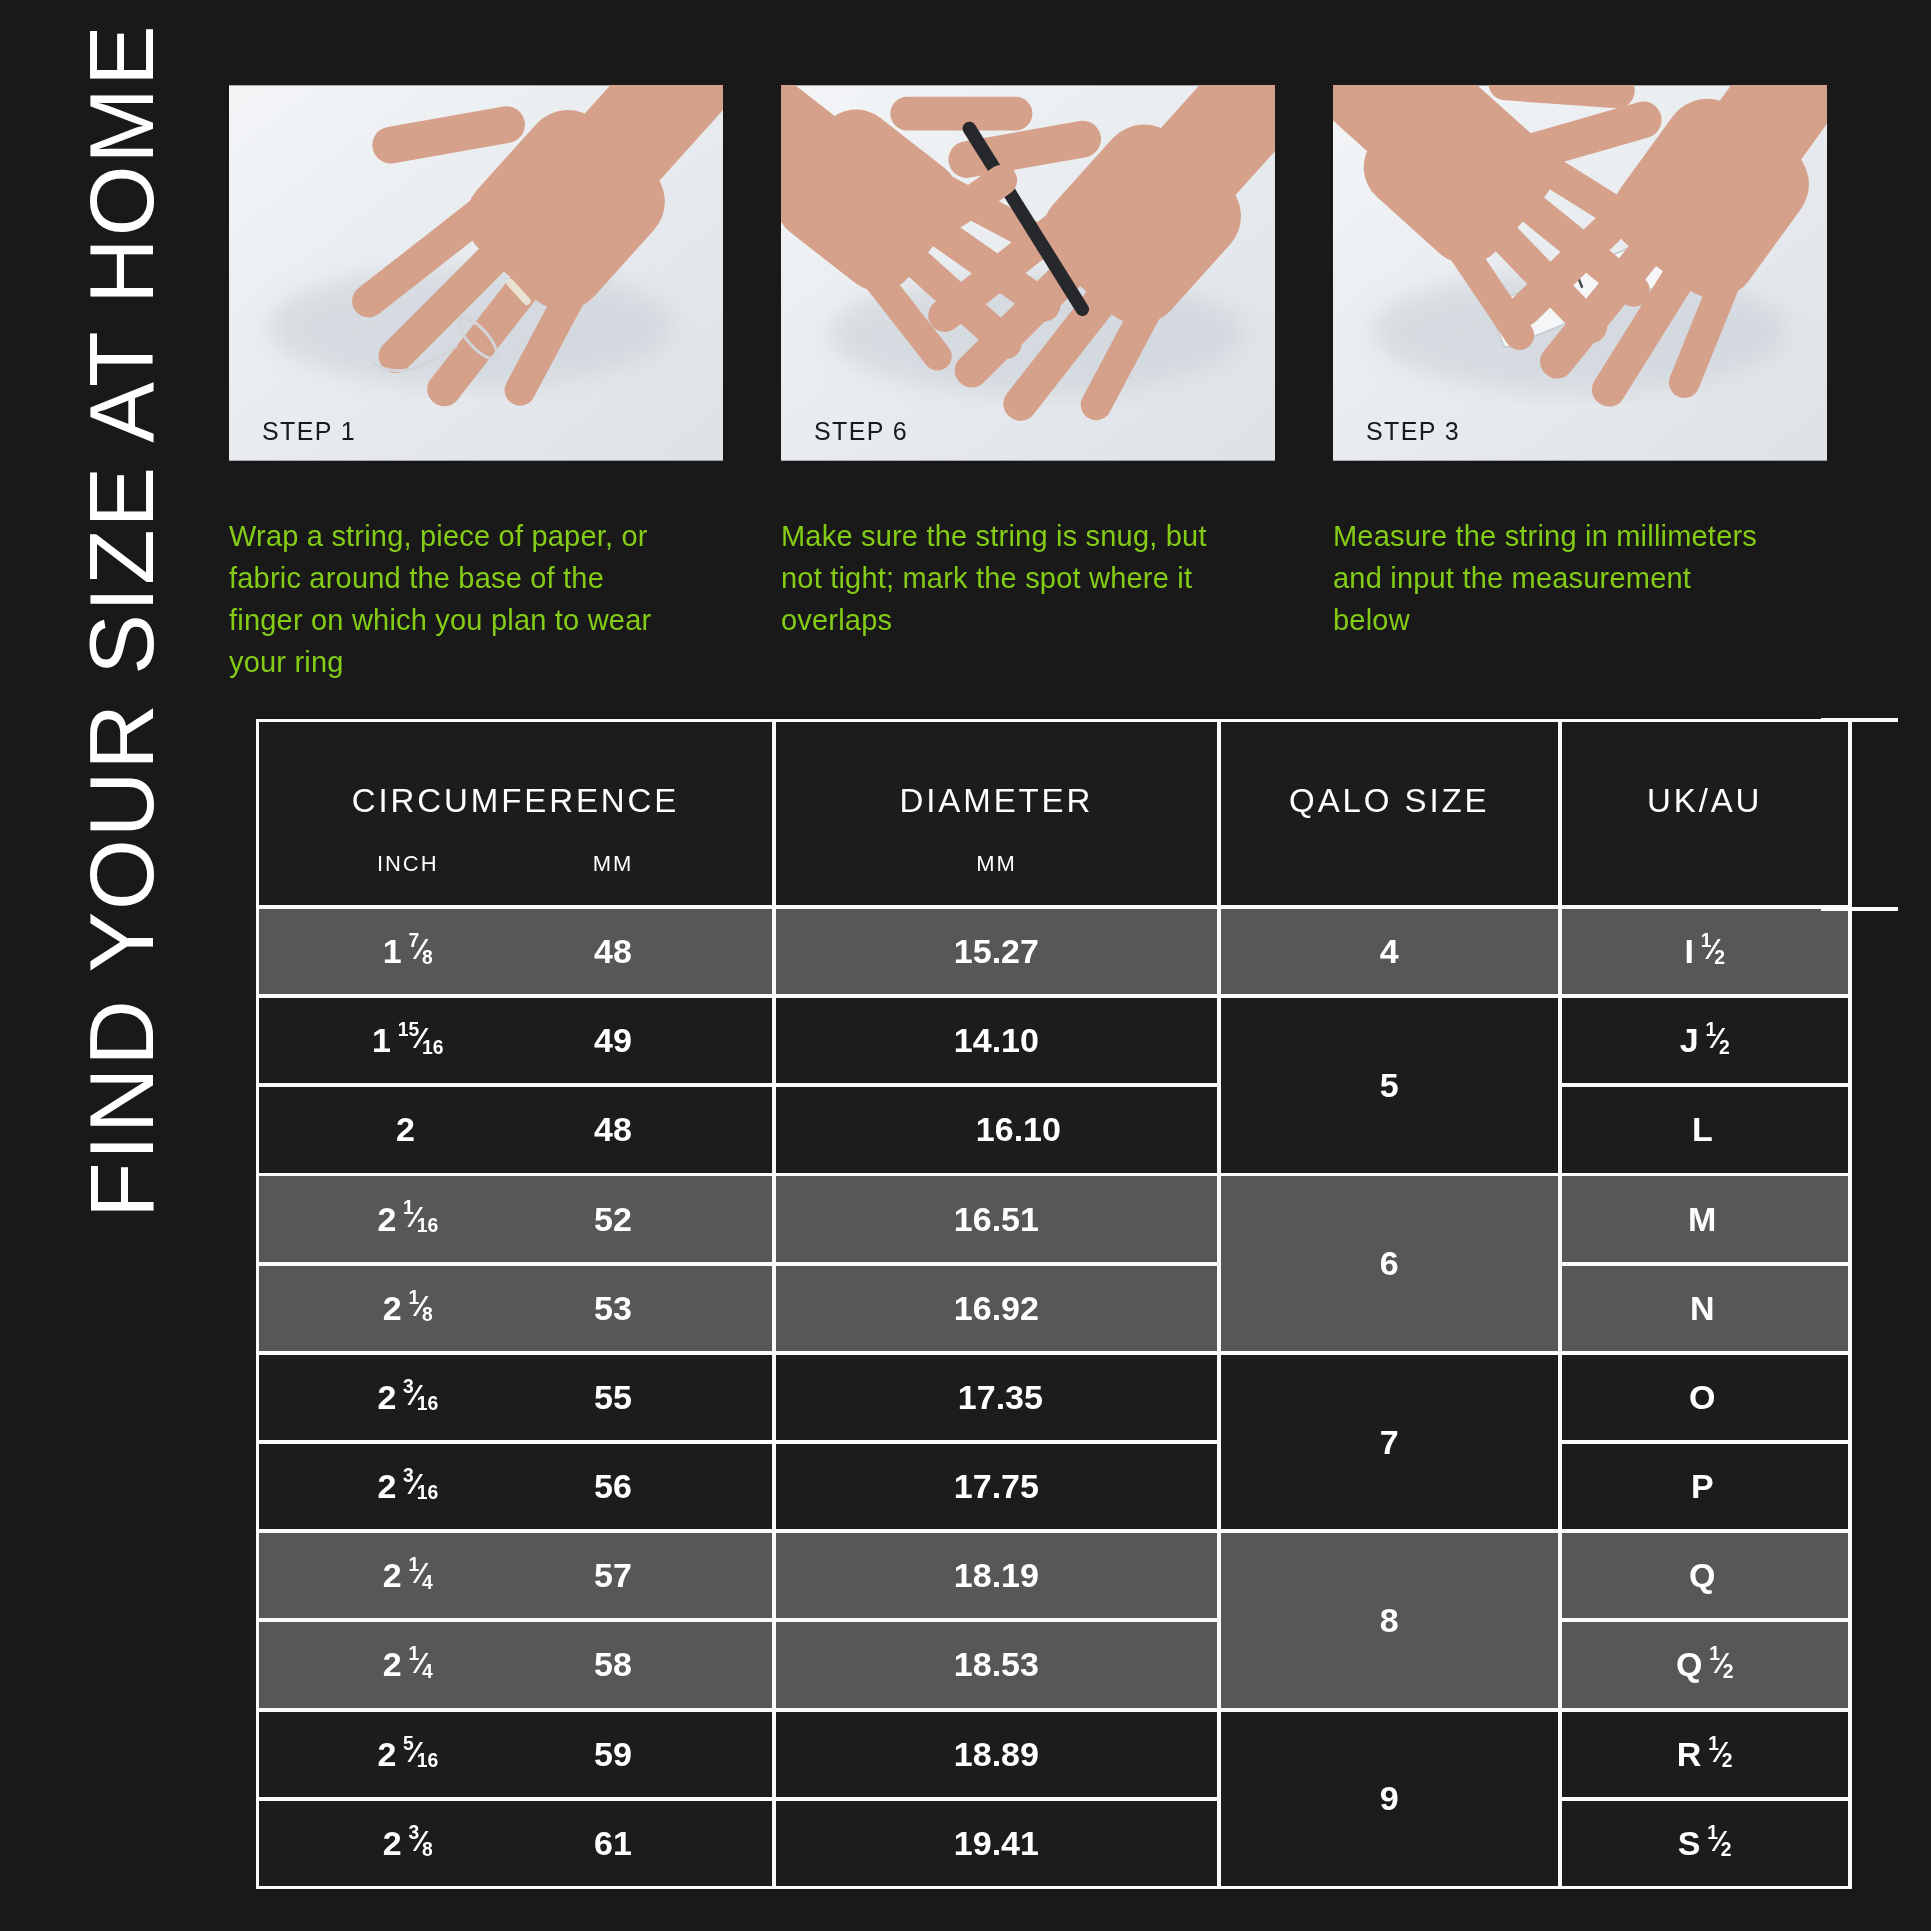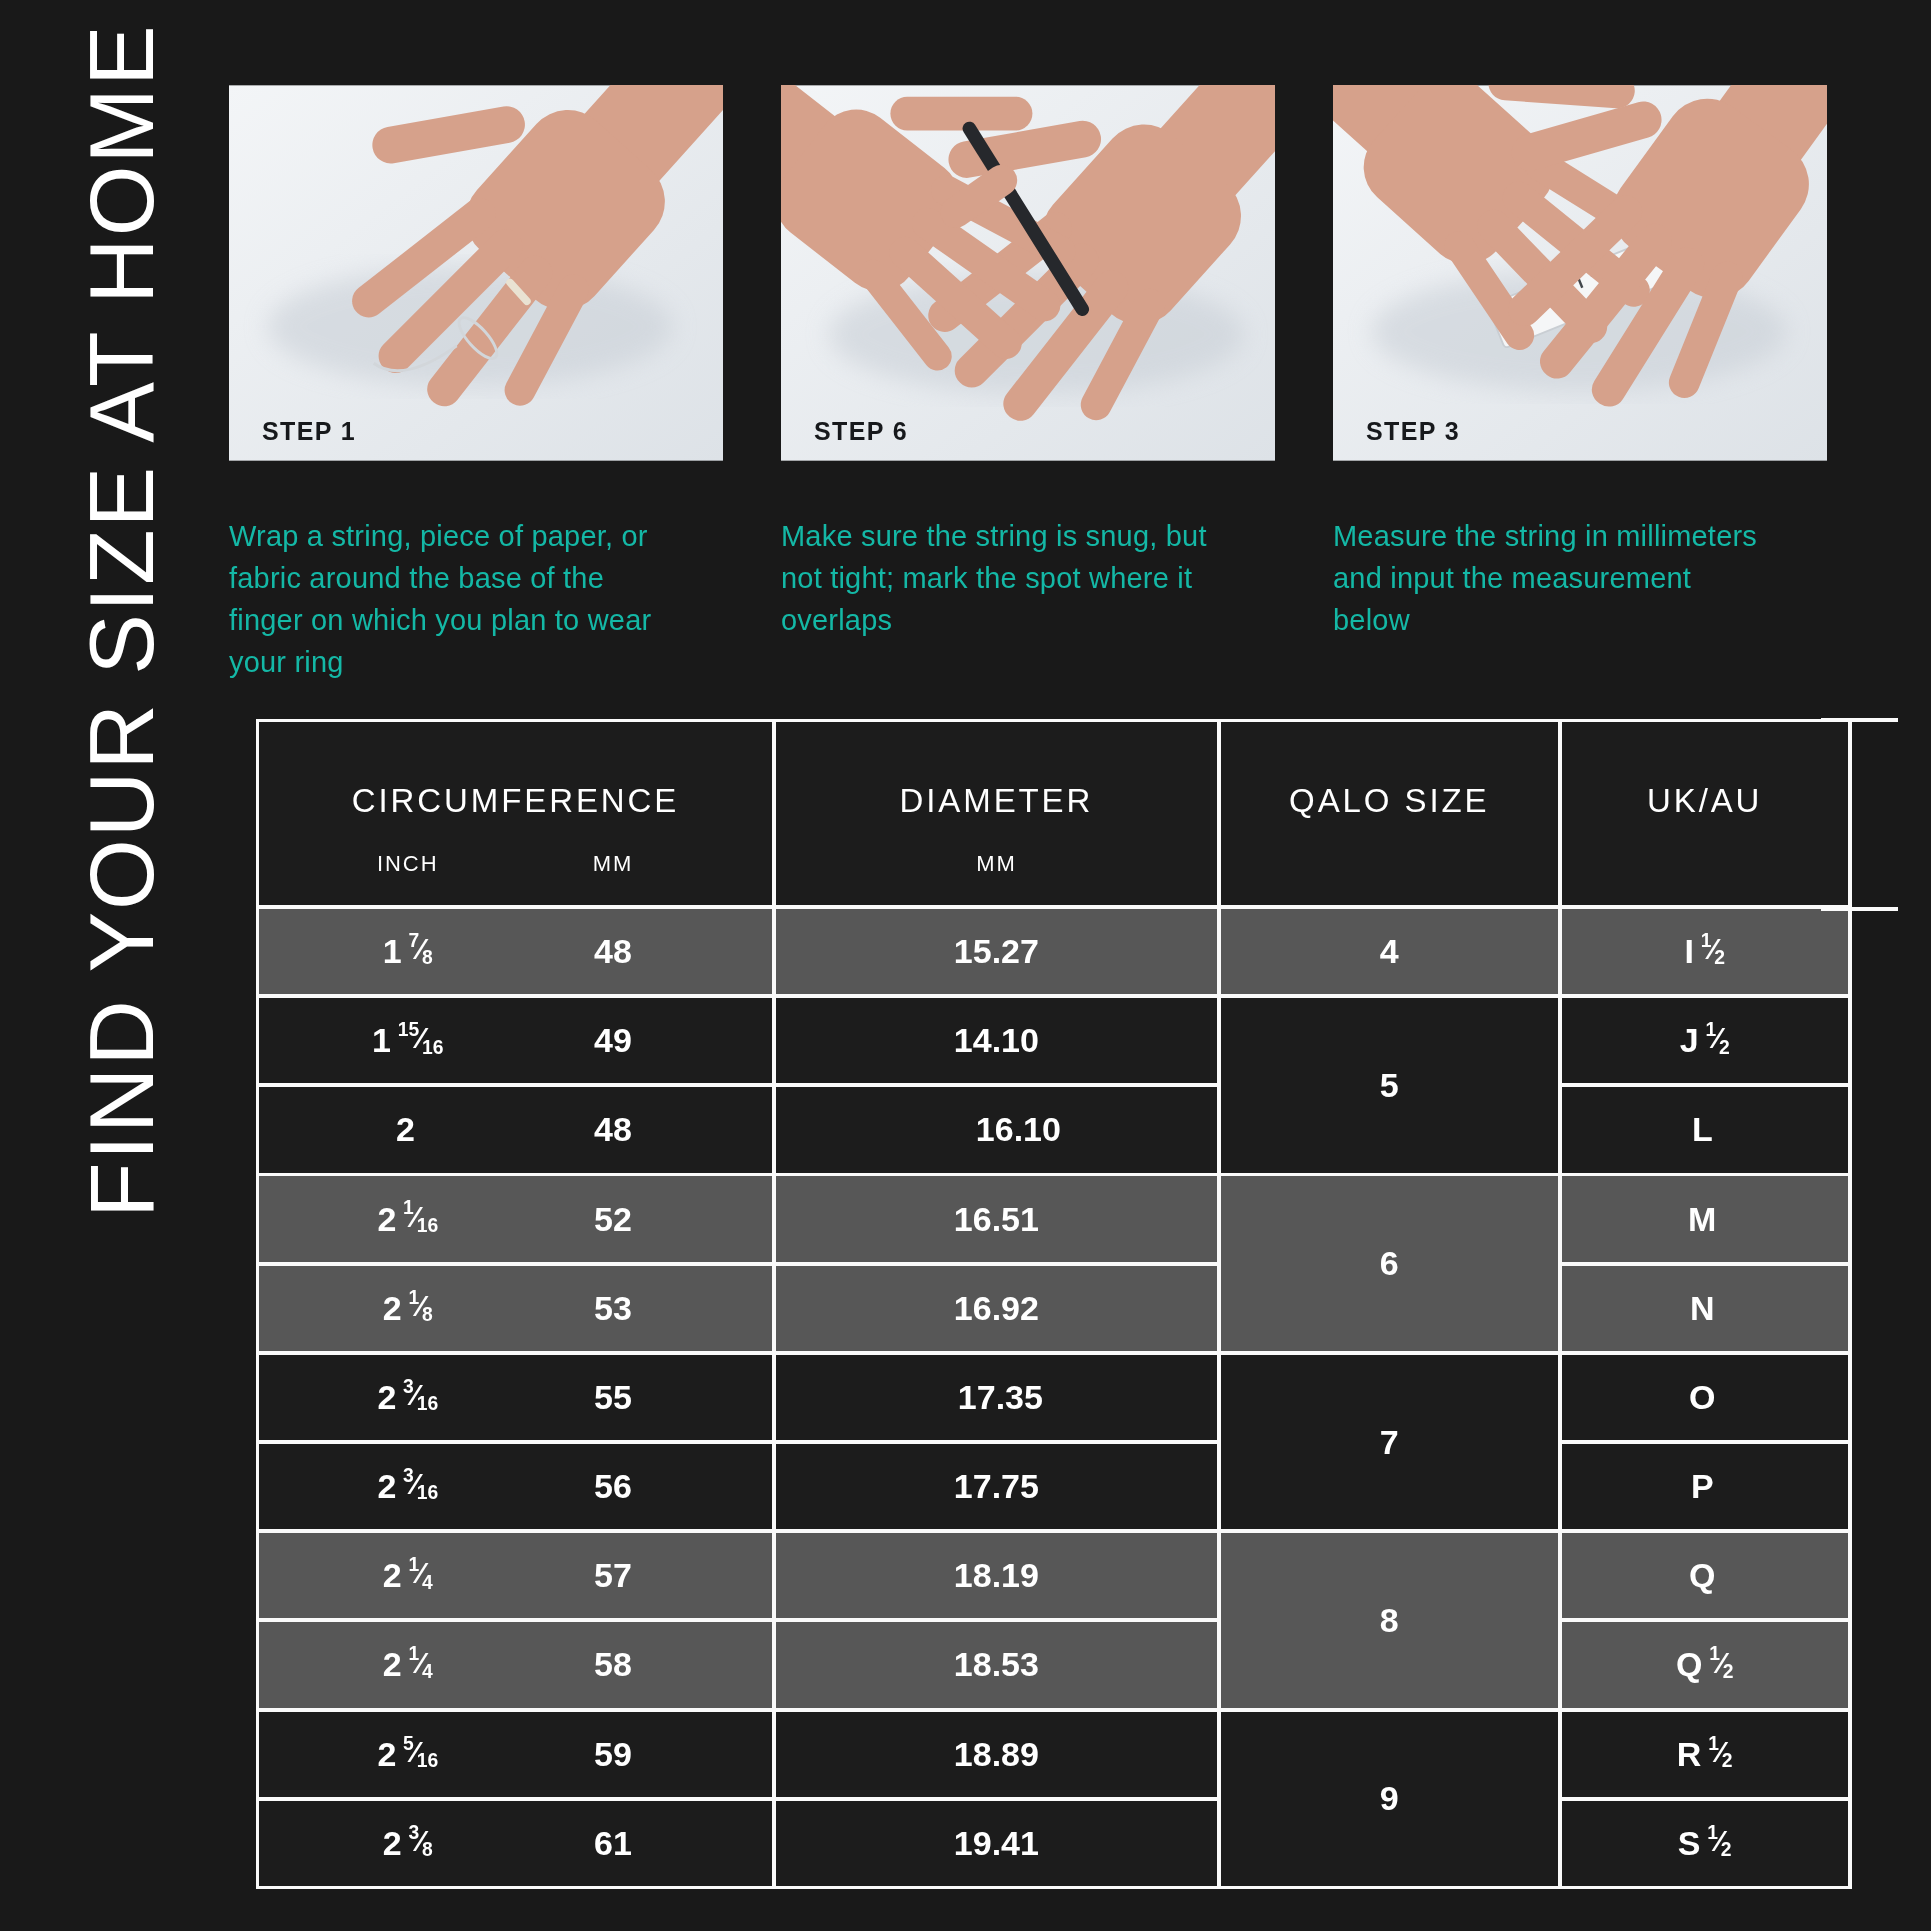--- a/index.html
+++ b/index.html
@@ -9,29 +9,29 @@
     font-family:"Liberation Sans","DejaVu Sans",sans-serif;color:#fff;
   }
   
   .vtitle{
     position:absolute;left:70px;top:1218px;
     transform:rotate(-90deg);transform-origin:0 0;
     white-space:nowrap;font-size:91px;font-weight:400;letter-spacing:1.9px;
     color:var(--text,#ffffff);
   }
   
-  .photo{position:absolute;top:85px;width:494px;height:376px;overflow:hidden;font-weight:bold;}
+  .photo{position:absolute;top:85px;width:494px;height:376px;overflow:hidden;}
   .photo svg{display:block;}
   .p1{left:229px}.p2{left:781px}.p3{left:1333px}
   .step-label{
     position:absolute;left:33px;bottom:15.4px;
     font-size:25px;letter-spacing:1.4px;color:var(--step-label,#17191c);
   }
   
-  .caption{position:absolute;top:515px;font-size:29px;line-height:42px;letter-spacing:0.2px;color:#14b8a6;}
+  .caption{position:absolute;top:515px;font-size:29px;line-height:42px;letter-spacing:0.2px;color:#84cc16;}
   .caption span{display:block;}
   
   .size-table{
     position:absolute;left:229px;top:719px;
     width:1596px;height:1170px;box-sizing:border-box;
     display:grid;
     grid-template-columns:513px 441px 337px 286px;
     grid-template-rows:183px repeat(11,1fr);
     gap:3.9px;
     background:var(--line,#fafafa);

